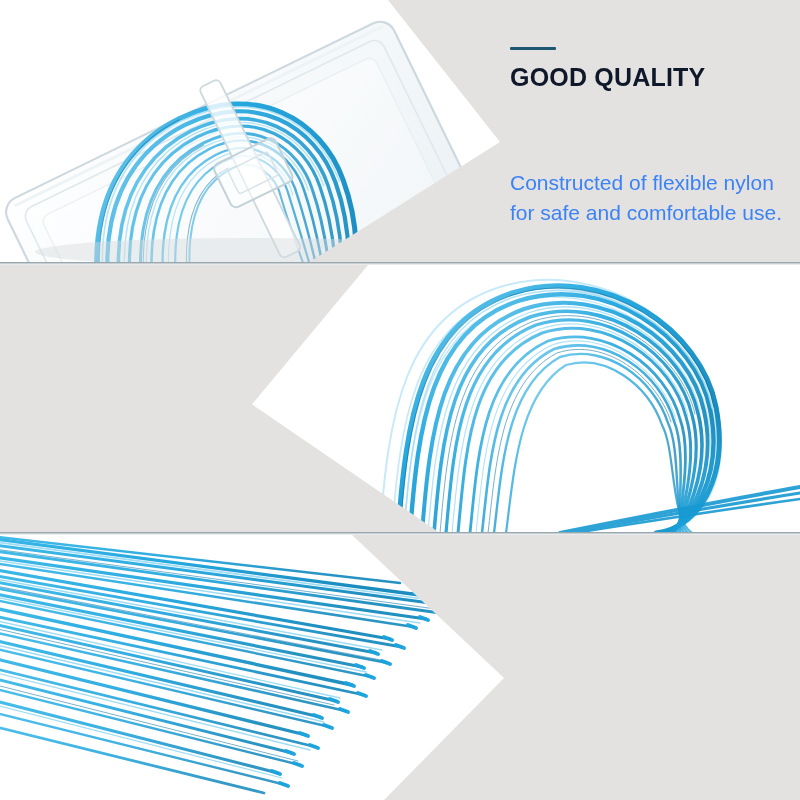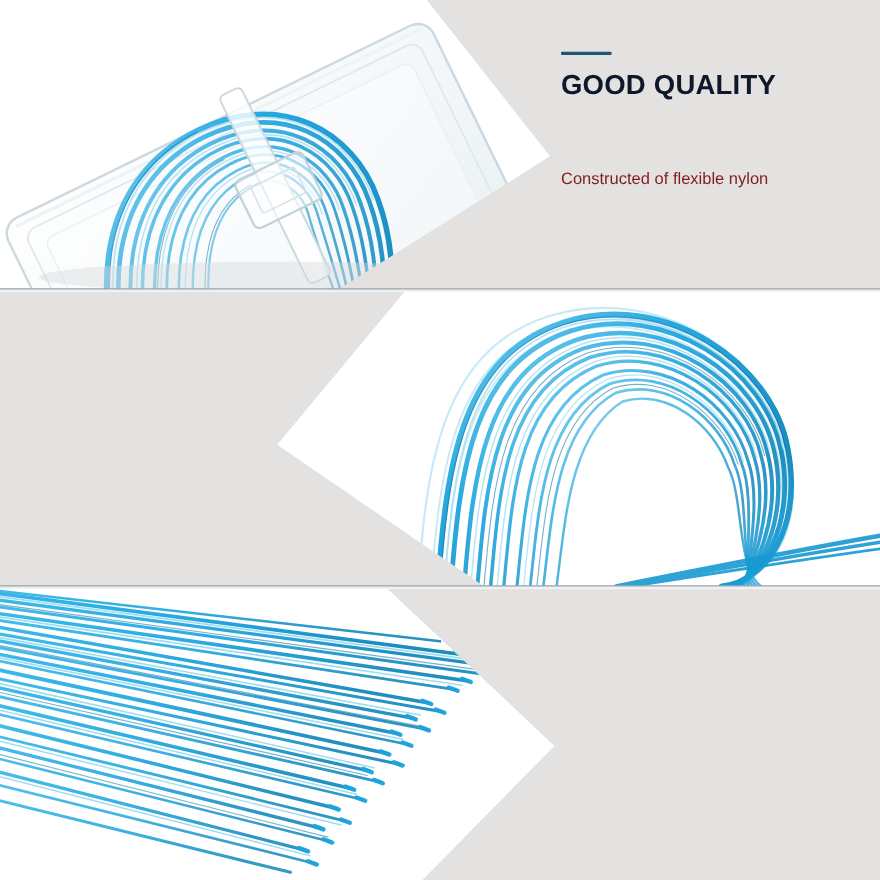--- a/index.html
+++ b/index.html
@@ -31,21 +31,21 @@
 
   
   .photo{position:absolute;inset:0;}
   .photo svg{position:absolute;inset:0;width:100%;height:100%;display:block;}
 
   
   .textblock{position:absolute;}
   .accent-rule{width:46px;height:3px;background:#1f5672;border-radius:1px;}
   .heading{font-size:25px;font-weight:bold;color:#0f172a;letter-spacing:.2px;
     margin-top:14px;line-height:1.1;white-space:nowrap;}
-  .body{font-size:15px;color:#7f1d1d;line-height:1.42;margin-top:0;}
+  .body{font-size:21px;color:#3b82f6;line-height:1.42;margin-top:16px;}
 
   #text-good-quality{left:510px;top:47px;text-align:left;}
   #text-good-quality .body{position:absolute;left:0;top:105px;width:290px;}
 </style>
 </head>
 <body>
 
 <div class="sheet">
 
   <div class="panel" id="panel-1">
@@ -116,20 +116,21 @@
       </svg>
     </div>
 
     <div class="bg-gray gray-right"></div>
 
     <div class="textblock" id="text-good-quality">
       <div class="accent-rule"></div>
       <div class="heading">GOOD QUALITY</div>
       <div class="body">
         <div>Constructed of flexible nylon</div>
+        <div>for safe and comfortable use.</div>
       </div>
     </div>
   </div>
 
   <div class="divider" id="divider-1"></div>
 
   <div class="panel" id="panel-2">
     <div class="bg-white"></div>
 
     <div class="photo">

